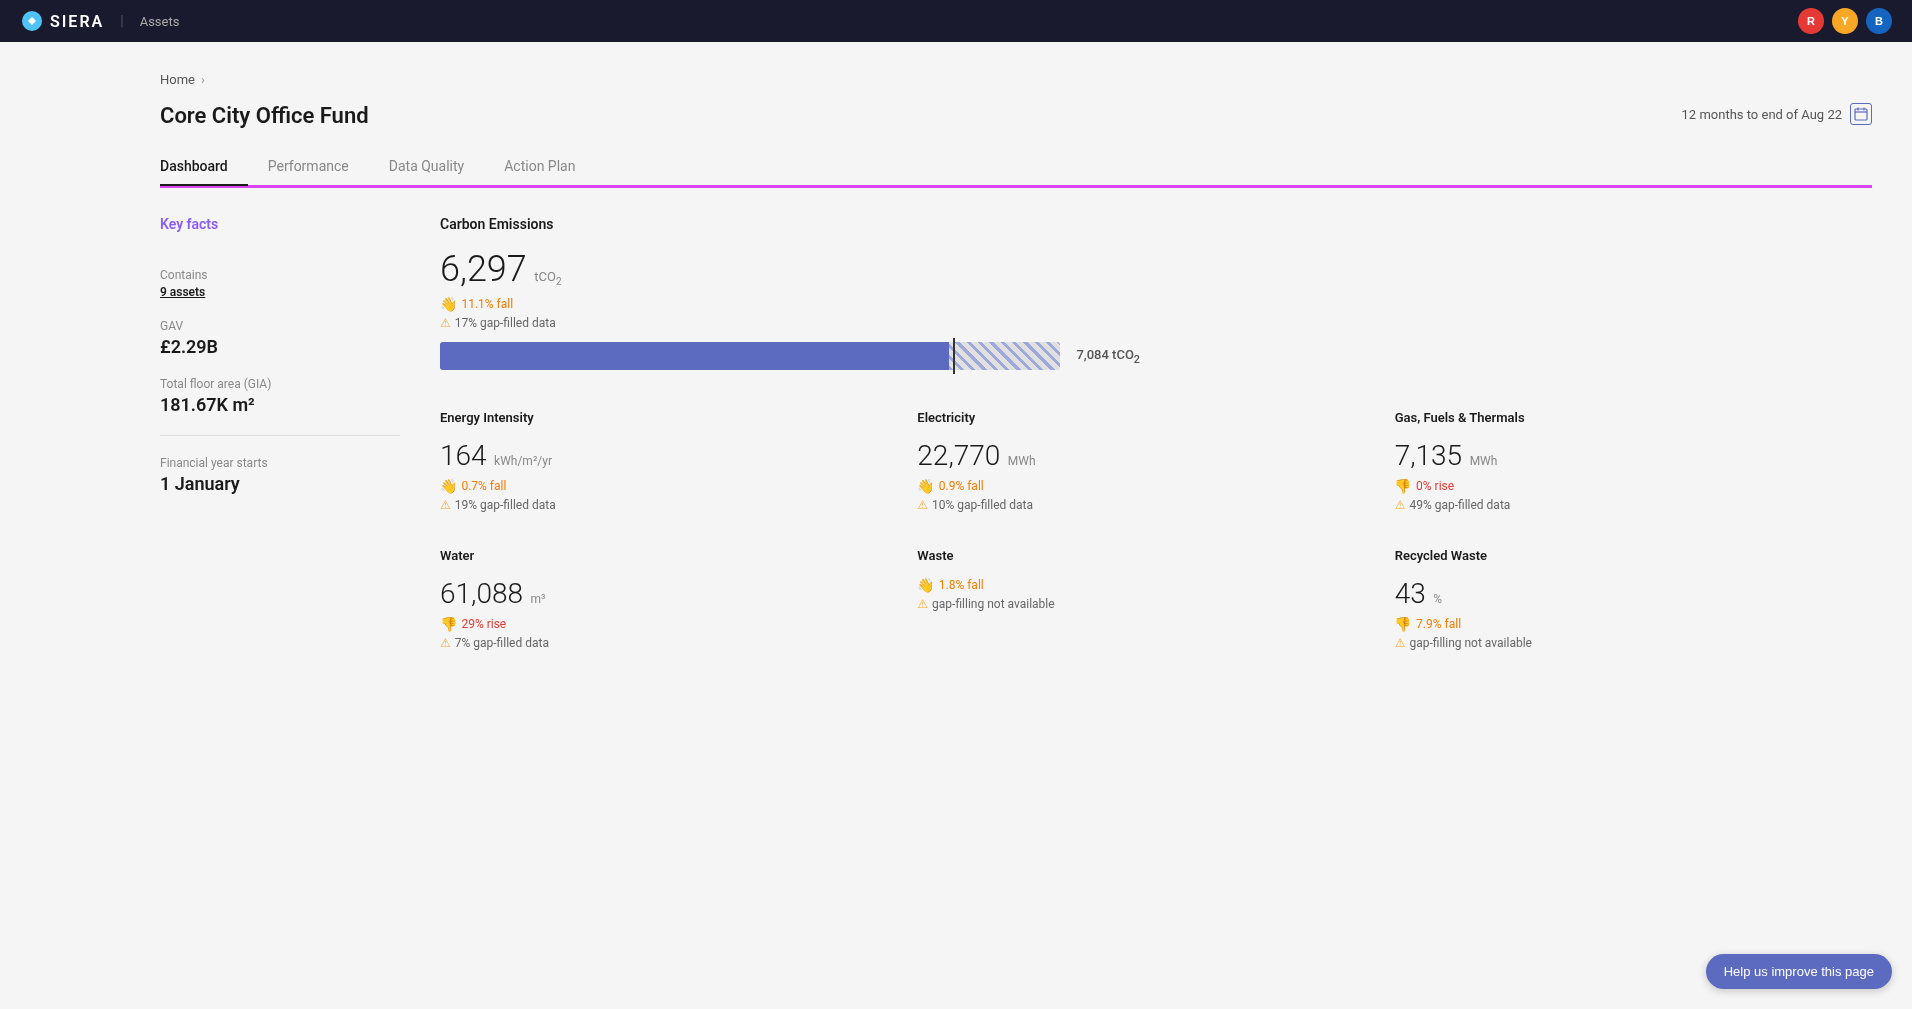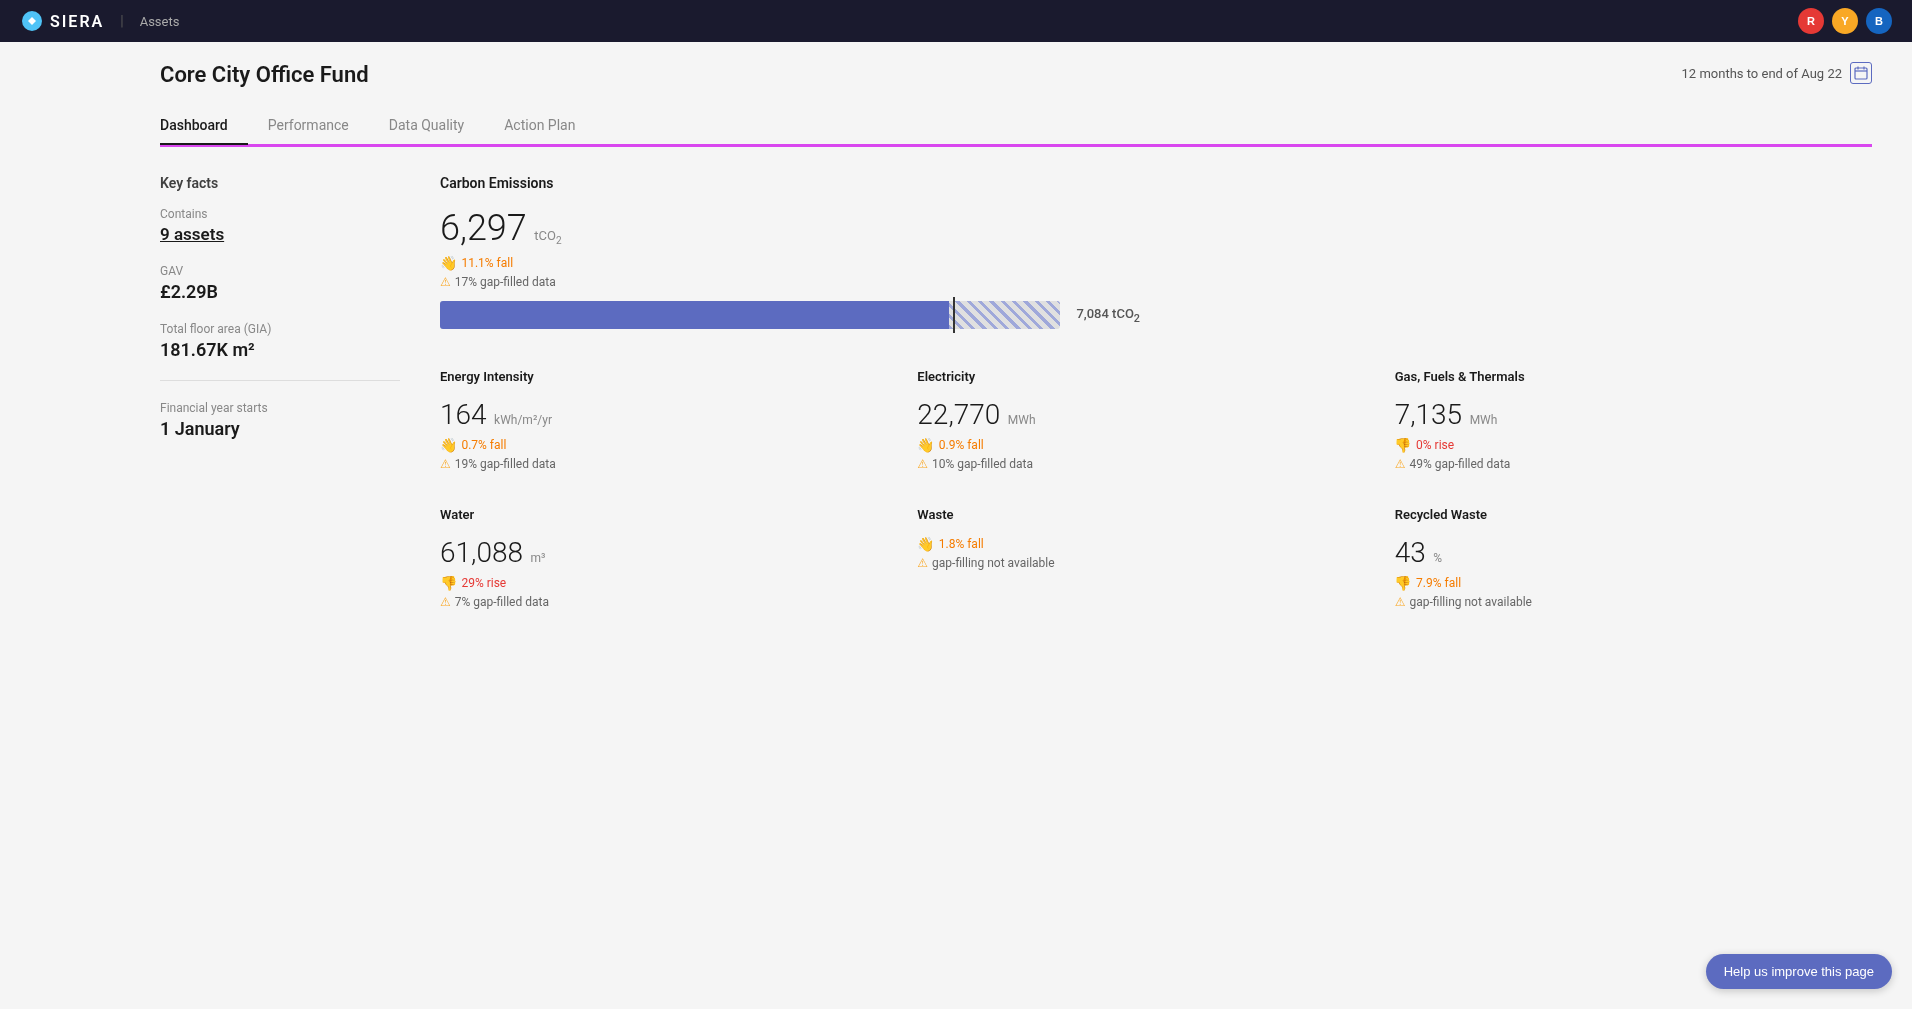--- a/index.html
+++ b/index.html
@@ -51,25 +51,25 @@
       border-bottom: 2px solid transparent; margin-bottom: -1px; text-decoration: none;
     }
     .tab.active { color: #1a1a1a; border-bottom: 2px solid #1a1a1a; font-weight: 500; }
     .tab:first-child { padding-left: 0; }
 
     
     .dashboard-grid { display: grid; grid-template-columns: 280px 1fr; gap: 0; }
 
     
     .key-facts { padding-right: 40px; }
-    .section-label { font-size: 14px; font-weight: 600; color: #404040; margin-bottom: 16px; }
+    .section-label { font-size: 14px; font-weight: 600; color: #8b5cf6; margin-bottom: 36px; }
     .fact-item { margin-bottom: 20px; }
     .fact-label { font-size: 12px; color: #888; margin-bottom: 3px; }
     .fact-value { font-size: 18px; font-weight: 600; color: #1a1a1a; }
-    .fact-value.underline { text-decoration: underline; font-size: 17px; }
+    .fact-value.underline { text-decoration: underline; font-size: 12px; }
     .fact-divider { border: none; border-top: 1px solid #ddd; margin: 20px 0; }
 
     
     .metrics-area {}
     .metrics-section-title { font-size: 14px; font-weight: 600; color: #1a1a1a; margin-bottom: 16px; }
 
     
     .carbon-section { margin-bottom: 40px; }
     .carbon-top { display: flex; align-items: flex-start; gap: 60px; margin-bottom: 12px; }
     .big-metric { }
@@ -115,20 +115,24 @@
   </div>
   <div class="top-nav-right">
     <button class="avatar-btn avatar-red">R</button>
     <button class="avatar-btn avatar-yellow">Y</button>
     <button class="avatar-btn avatar-blue">B</button>
   </div>
 </nav>
 
 <div class="main-content">
 
+  <div class="breadcrumb">
+    <a class="breadcrumb-link">Home</a>
+    <span class="breadcrumb-chevron">›</span>
+  </div>
 
   <div class="page-header">
     <h1 class="page-title">Core City Office Fund</h1>
     <div class="date-filter">
       <span>12 months to end of Aug 22</span>
       <div class="calendar-icon">
         <svg width="14" height="14" viewBox="0 0 14 14" fill="none">
           <rect x="1" y="2" width="12" height="11" rx="1" stroke="#5c6bc0" stroke-width="1.2" fill="none"></rect>
           <line x1="1" y1="5" x2="13" y2="5" stroke="#5c6bc0" stroke-width="1.2"></line>
           <line x1="4" y1="0.5" x2="4" y2="3.5" stroke="#5c6bc0" stroke-width="1.2"></line>

